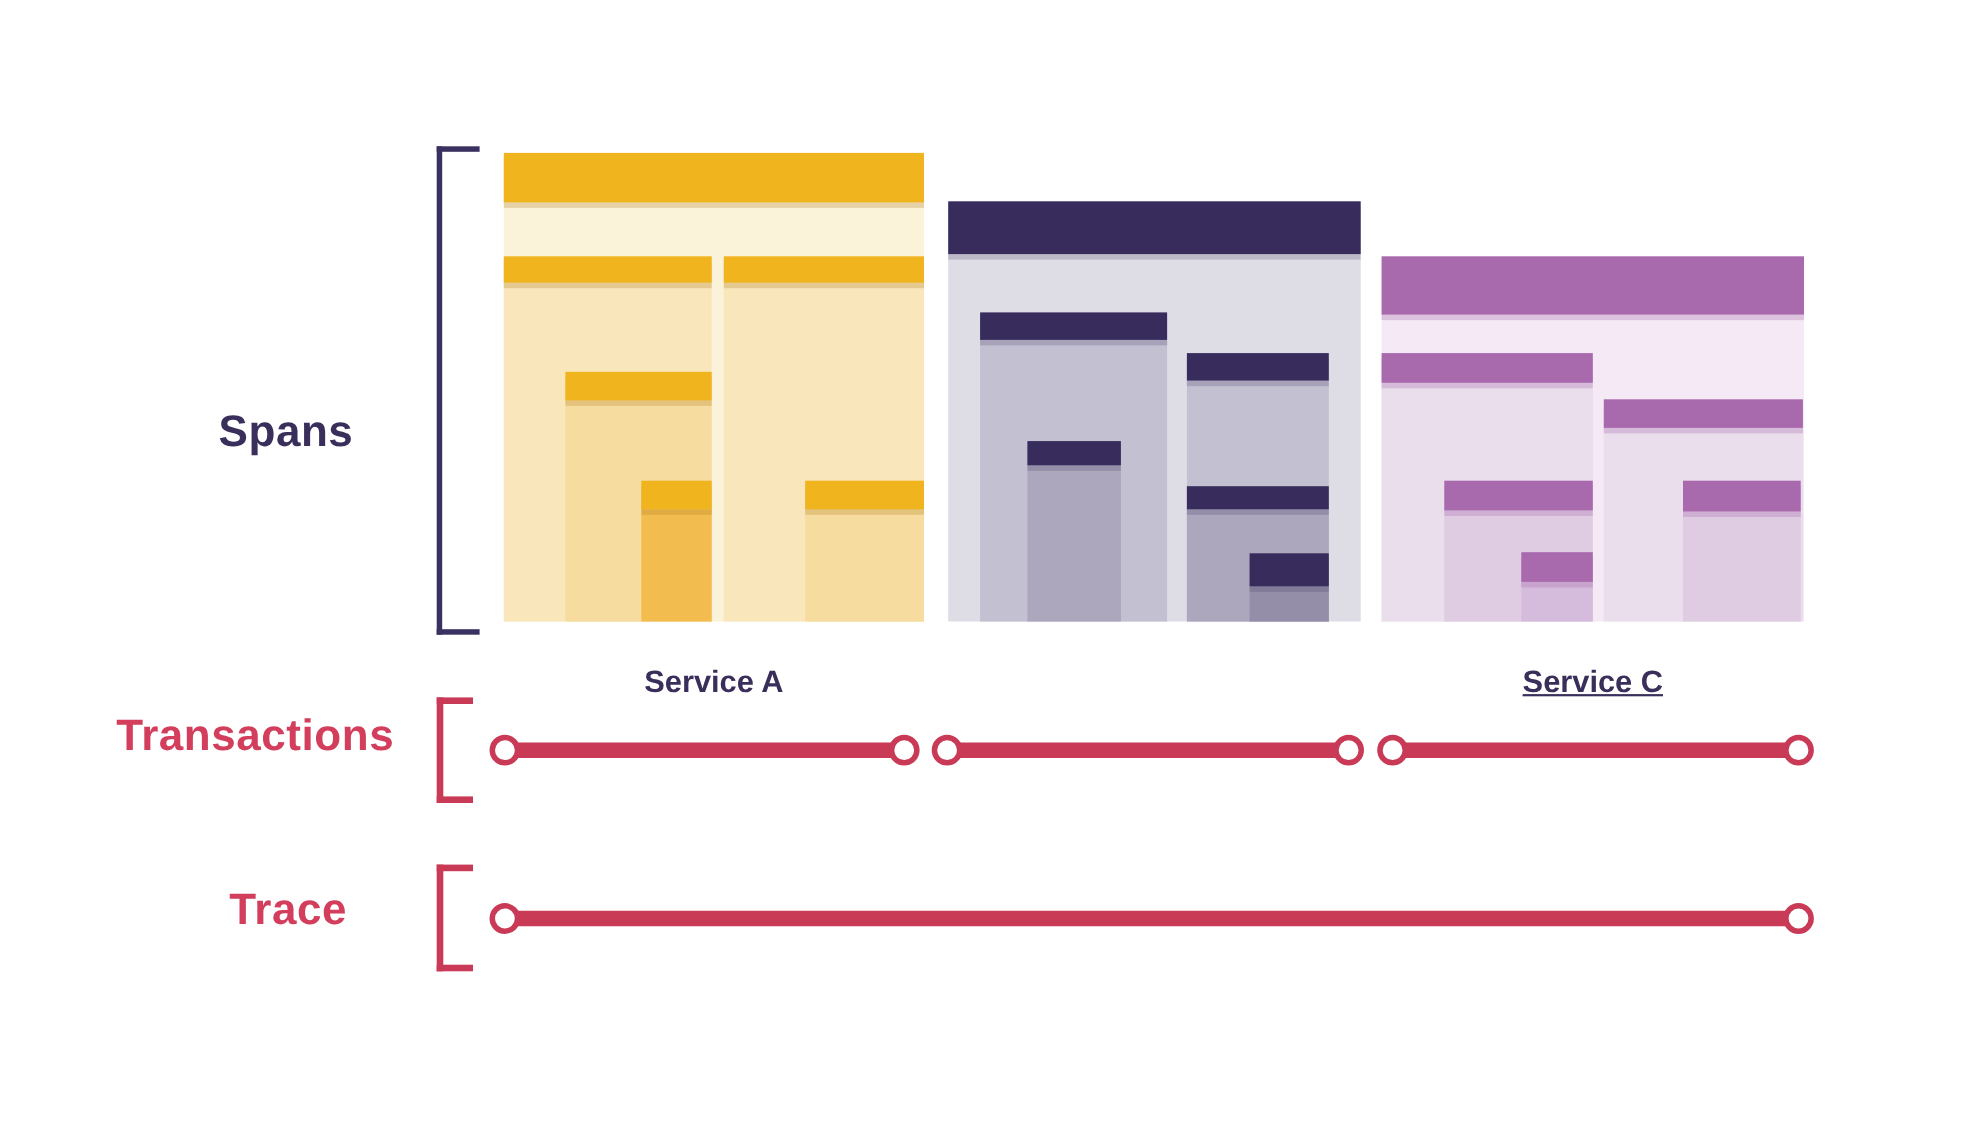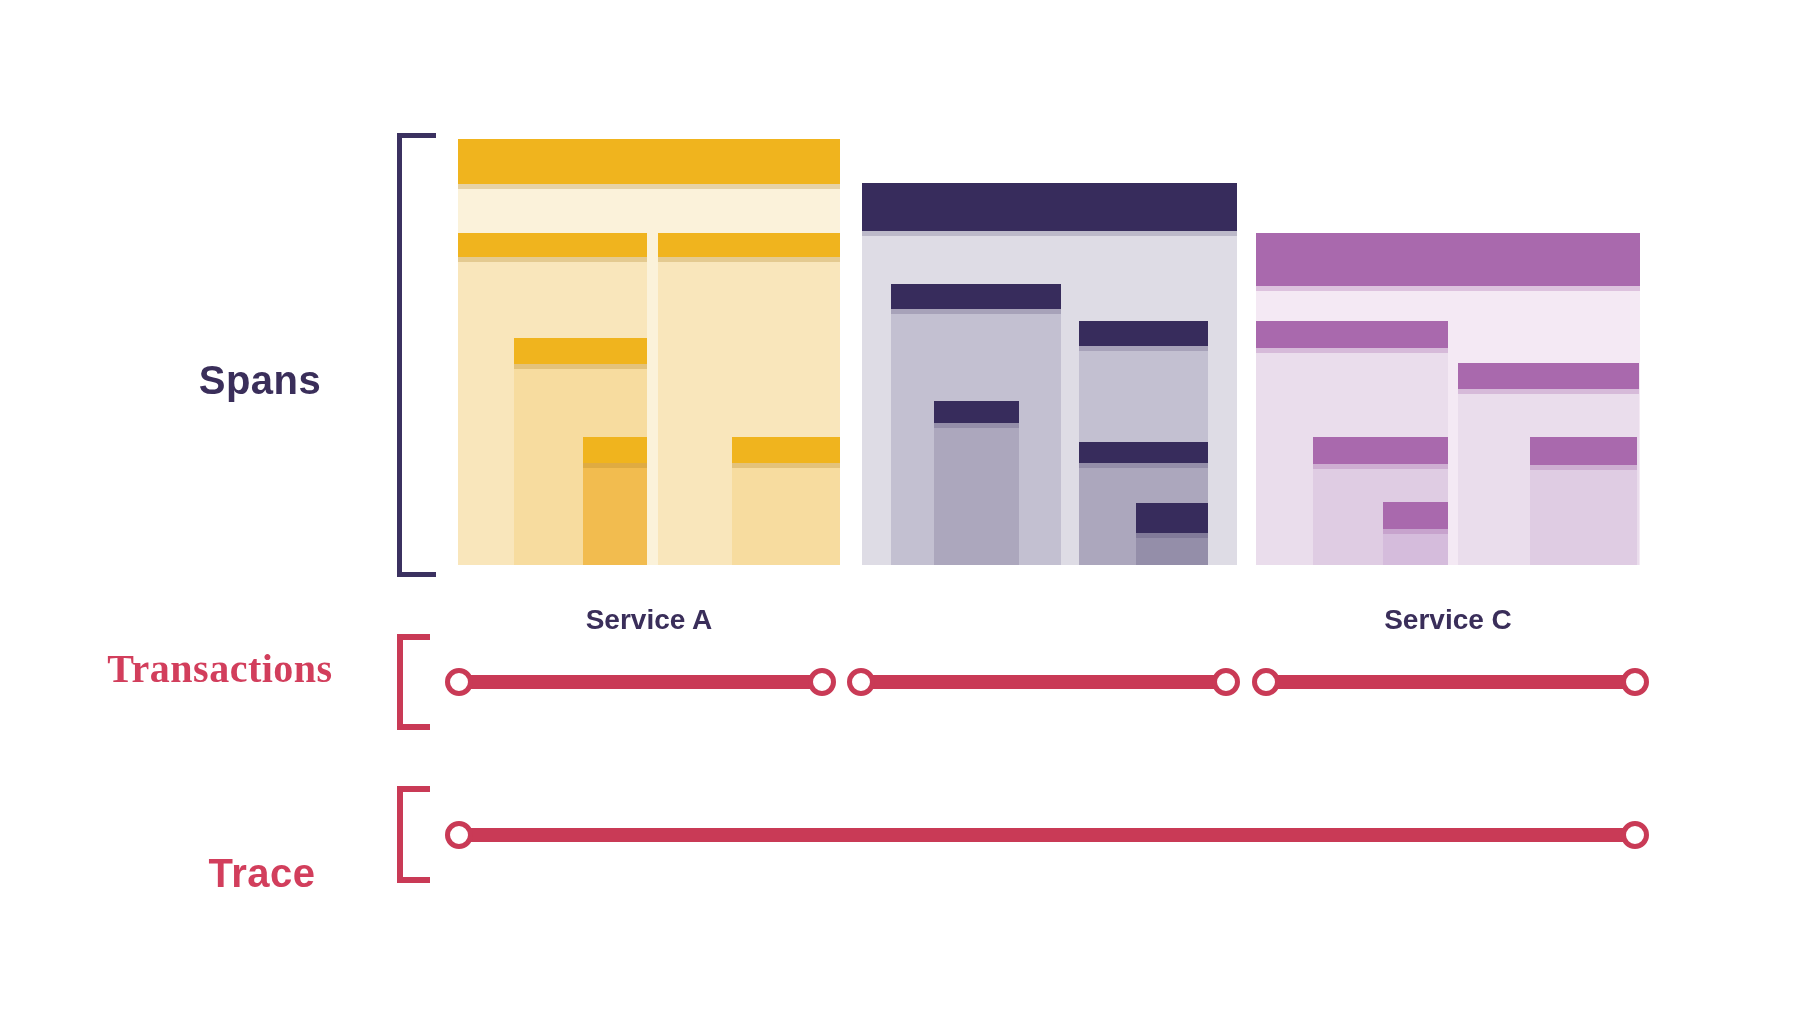--- a/index.html
+++ b/index.html
@@ -8,23 +8,23 @@
     width:1800px;height:1031px;
     background:var(--background,#fff);
     overflow:hidden;
     font-family:"Liberation Sans","DejaVu Sans",sans-serif;
   }
   .layer{position:absolute;left:0;top:0;width:100%;height:100%;}
   .row-label{
     position:absolute;font-weight:700;text-align:center;
     font-size:40px;line-height:48px;letter-spacing:0.5px;white-space:nowrap;
   }
-  #label-spans{left:110px;top:356px;width:300px;color:var(--navy_text);}
-  #label-transactions{left:70px;top:645px;width:300px;color:var(--red_text);font-family:Liberation Serif, serif;}
-  #label-trace{left:112px;top:803px;width:300px;color:var(--red_text);margin-top:46px;}
+  #label-spans{left:110px;top:368px;width:300px;color:var(--navy_text);}
+  #label-transactions{left:82px;top:645px;width:300px;color:var(--red_text);}
+  #label-trace{left:112px;top:803px;width:300px;color:var(--red_text);}
   .service-label{
     position:absolute;top:600px;font-size:28px;line-height:40px;
     font-weight:700;color:var(--navy_text);text-align:center;white-space:nowrap;
   }
   .bracket{position:absolute;border-right:none !important;}
   #bracket-spans{
     left:397px;top:133px;width:34px;height:434px;
     border:5px solid var(--navy_bracket);
   }
   #bracket-transactions{
@@ -74,21 +74,21 @@
       <div style="position: absolute; left: 1313px; top: 437px; width: 135px; height: 27px; background: rgb(169, 105, 173); box-shadow: rgba(169, 105, 173, 0.3) 0px 5px 0px;"></div>
       <div style="position: absolute; left: 1383px; top: 529px; width: 65px; height: 36px; background: rgb(213, 188, 220);"></div>
       <div style="position: absolute; left: 1383px; top: 502px; width: 65px; height: 27px; background: rgb(169, 105, 173); box-shadow: rgba(169, 105, 173, 0.3) 0px 5px 0px;"></div>
       <div style="position: absolute; left: 1458px; top: 389px; width: 181px; height: 176px; background: rgb(234, 221, 236);"></div>
       <div style="position: absolute; left: 1458px; top: 363px; width: 181px; height: 26px; background: rgb(169, 105, 173); box-shadow: rgba(169, 105, 173, 0.3) 0px 5px 0px;"></div>
       <div style="position: absolute; left: 1530px; top: 465px; width: 107px; height: 100px; background: rgb(223, 204, 227);"></div>
       <div style="position: absolute; left: 1530px; top: 437px; width: 107px; height: 28px; background: rgb(169, 105, 173); box-shadow: rgba(169, 105, 173, 0.3) 0px 5px 0px;"></div>
     </div>
 
   <div class="service-label" style="left: 458px; width: 382px;">Service A</div>
-  <div class="service-label" style="left: 1256px; width: 384px;">Service C</div>
+  <div class="service-label" style="left: 1256px; width: 384px; text-decoration: underline;">Service C</div>
 
   <div class="row-label" id="label-spans">Spans</div>
   <div class="row-label" id="label-transactions">Transactions</div>
   <div class="row-label" id="label-trace">Trace</div>
 
   <div class="bracket" id="bracket-spans"></div>
   <div class="bracket" id="bracket-transactions"></div>
   <div class="bracket" id="bracket-trace"></div>
 
   <div class="layer" id="line-layer">

